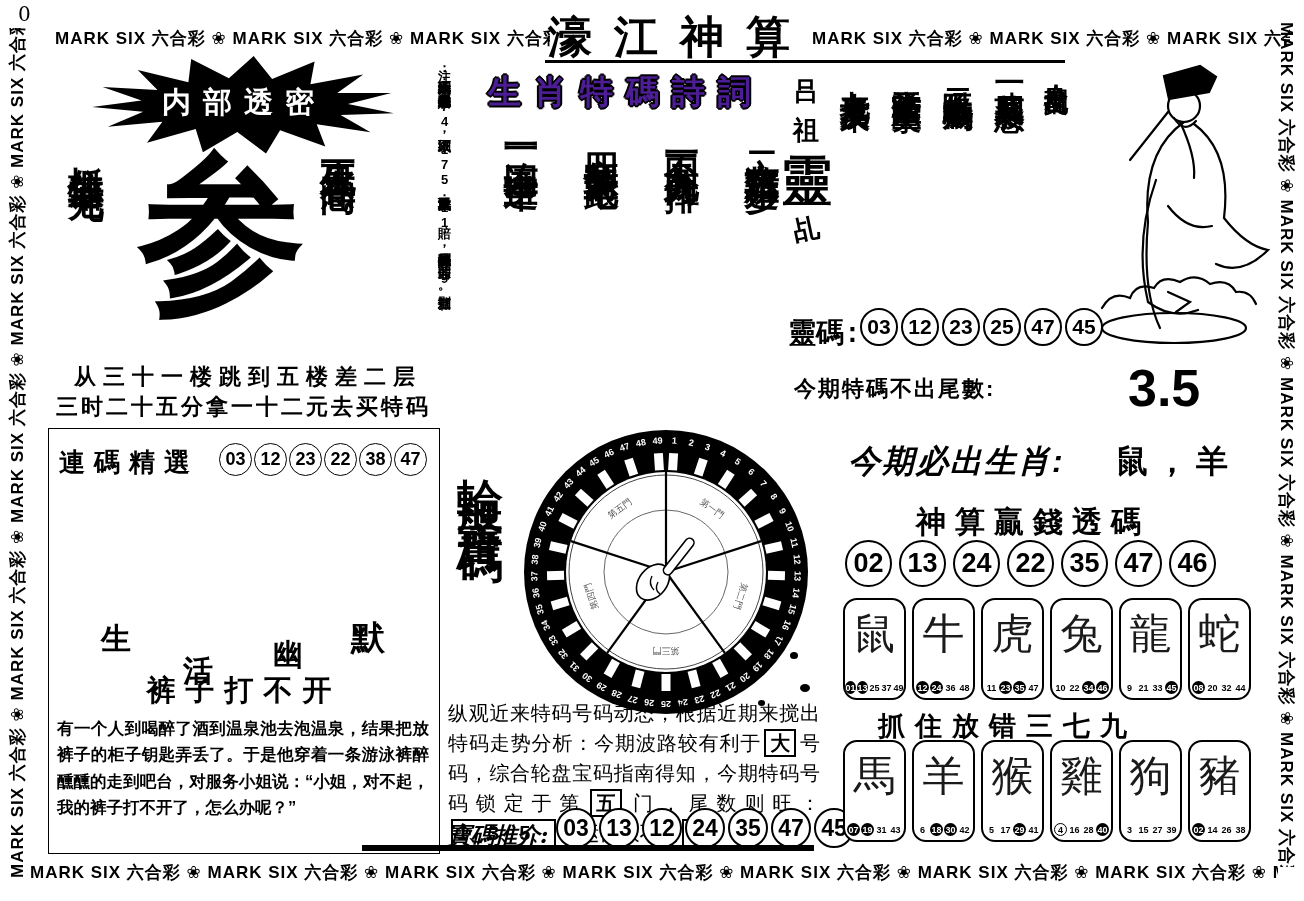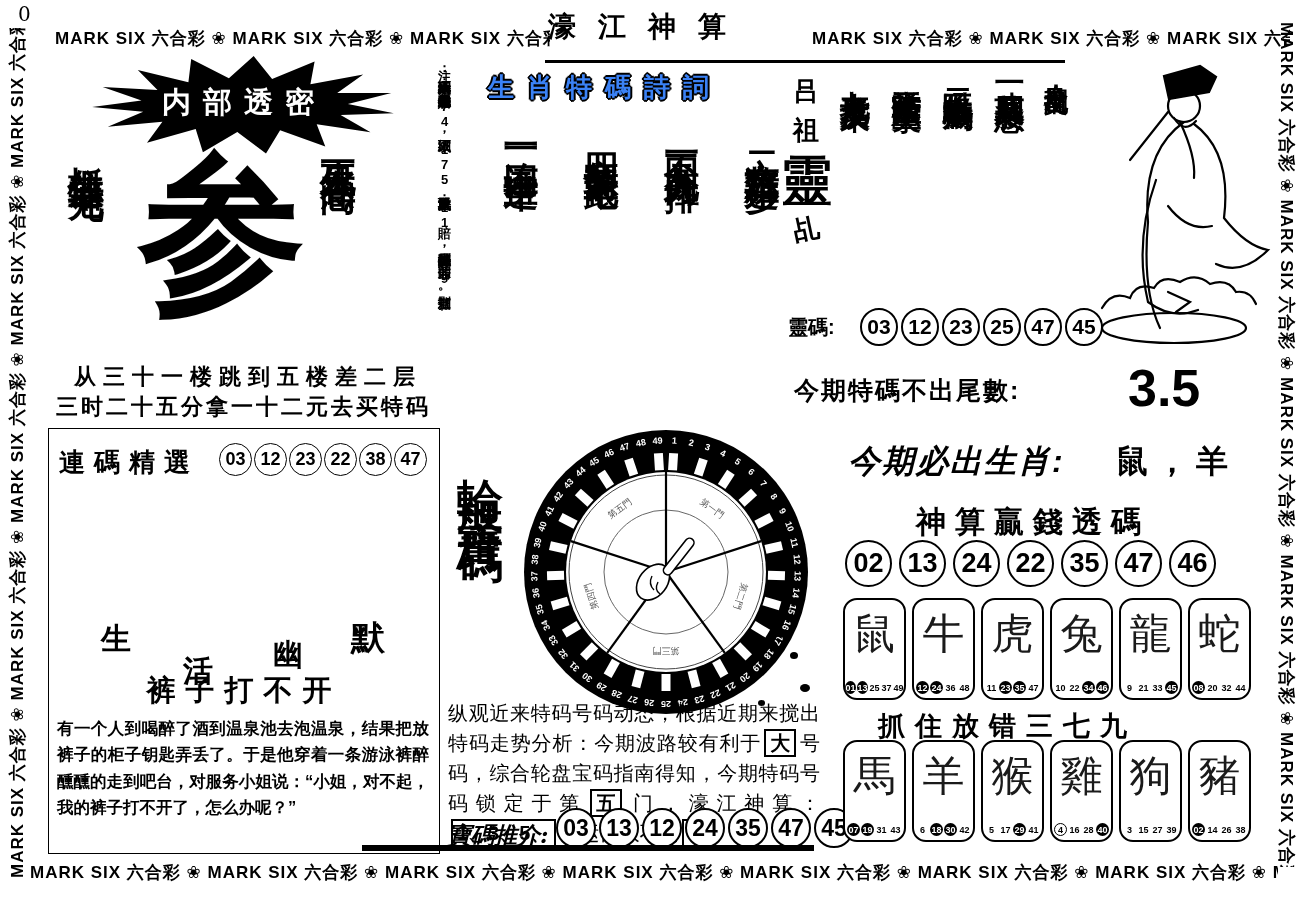--- a/index.html
+++ b/index.html
@@ -6,59 +6,59 @@
   #page{position:relative;width:1304px;height:901px;background:#fff;color:#000;overflow:hidden;
         font-family:"Liberation Sans","DejaVu Sans",sans-serif;}
   .abs{position:absolute;}
   
   .bstrip{font-size:17px;font-weight:bold;letter-spacing:1px;white-space:nowrap;overflow:hidden;}
   .vrot{transform-origin:0 0;}
   
   .vtext{writing-mode:vertical-rl;text-orientation:upright;}
   .vcol{writing-mode:vertical-rl;text-orientation:upright;}
   
-  #main-title{font-size:28px;font-weight:bold;letter-spacing:22px;white-space:nowrap;font-family:Liberation Serif, serif;}
+  #main-title{font-size:44px;font-weight:bold;letter-spacing:22px;white-space:nowrap;font-family:Liberation Serif, serif;}
   #title-underline{background:#000;height:3px;}
   
   #starburst-text{color:#fff;font-size:29px;font-weight:bold;letter-spacing:12px;white-space:nowrap;}
   
   .slogan{font-size:36px;font-weight:bold;letter-spacing:3px;font-family:"DejaVu Serif","Liberation Serif",serif;}
   #big-char{font-size:168px;line-height:1;font-weight:bold;font-family:"DejaVu Serif","Liberation Serif",serif;}
   .underline-line{font-size:22px;font-weight:bold;}
   
   #note-col{font-size:13px;line-height:1.3;font-weight:bold;width:62px;}
   
   #lianma-box{border:1.5px solid #000;}
   #lianma-title{font-size:26px;font-weight:bold;letter-spacing:9px;white-space:nowrap;}
   #lianma-body{font-size:16.5px;line-height:1.42;text-align:justify;margin:0;}
   
   .humor-char{font-size:30px;font-family:"DejaVu Serif","Liberation Serif",serif;font-weight:bold;}
   #humor-title{font-size:29px;font-weight:bold;letter-spacing:10px;text-align:center;font-family:"DejaVu Serif","Liberation Serif",serif;}
   #humor-body{font-size:16.5px;line-height:1.6;font-weight:bold;text-align:justify;margin:0;}
   
-  #poem-title{font-size:26px;font-weight:bold;letter-spacing:13px;white-space:nowrap;color:#3b82f6;
+  #poem-title{font-size:33px;font-weight:bold;letter-spacing:13px;white-space:nowrap;color:#4c1d95;
     text-shadow:-2px 0 #000,2px 0 #000,0 -2px #000,0 2px #000,-1px -1px #000,1px 1px #000,1px -1px #000,-1px 1px #000;}
   .poemcols{display:flex;flex-direction:row-reverse;justify-content:space-between;}
   .poemcols .vcol{font-size:35px;font-weight:bold;letter-spacing:4px;font-family:"DejaVu Serif","Liberation Serif",serif;}
   
   #wheel-title{font-size:46px;font-weight:bold;letter-spacing:20px;font-family:"DejaVu Serif","Liberation Serif",serif;}
   #analysis{font-size:20px;line-height:1.5;text-align:justify;margin:0;}
   #analysis .boxed{border:2px solid #000;padding:0 4px;font-weight:bold;margin:0 3px;display:inline-block;line-height:1.2;}
   #recommend-label{font-size:23px;font-weight:bold;font-style:italic;font-family:"DejaVu Serif","Liberation Serif",serif;white-space:nowrap;}
   #thick-line{background:#000;}
   .splotch{background:#000;border-radius:50%;}
   
   #oracle-side{display:flex;flex-direction:column;align-items:center;font-family:"DejaVu Serif","Liberation Serif",serif;font-weight:bold;}
   #oracle-side .small{font-size:26px;line-height:1.5;}
   #oracle-side .big{font-size:52px;line-height:1.15;}
   #oracle-cols .vcol{font-size:30px;font-weight:bold;letter-spacing:2px;font-family:"DejaVu Serif","Liberation Serif",serif;}
   #oracle-cols .intro{font-size:24px;letter-spacing:1px;}
-  #lingma-label{font-size:20px;font-weight:bold;font-family:Liberation Sans, sans-serif;}
-  
-  #tail-label{font-size:25px;font-weight:bold;letter-spacing:2px;}
+  #lingma-label{font-size:28px;font-weight:bold;font-family:Liberation Mono, monospace;}
+  
+  #tail-label{font-size:22px;font-weight:bold;letter-spacing:2px;}
   #tail-value{font-size:52px;font-weight:bold;}
   #zodiac-label{font-size:32px;font-weight:bold;letter-spacing:2px;font-style:italic;}
   #zodiac-value{font-size:32px;font-weight:bold;letter-spacing:8px;}
   #win-title{font-size:30px;font-weight:bold;letter-spacing:9px;}
   
   .circle-row{display:flex;align-items:center;}
   .ncircle{display:inline-flex;align-items:center;justify-content:center;border:2px solid #000;border-radius:50%;
            font-weight:bold;background:#fff;box-sizing:border-box;flex:0 0 auto;}
   .sz33 .ncircle{width:33px;height:33px;font-size:18px;margin-right:2px;border-width:1.5px;}
   .sz38 .ncircle{width:38px;height:38px;font-size:21px;margin-right:3px;}
@@ -231,21 +231,21 @@
         <ellipse cx="144" cy="164" rx="14" ry="20" fill="#fff" stroke="#000" stroke-width="1.6" transform="rotate(38 148 148)"></ellipse>
         <rect x="144" y="106" width="9" height="44" rx="4.5" fill="#fff" stroke="#000" stroke-width="1.6" transform="rotate(38 148 148)"></rect>
         <path d="M134 152 q-4 8 2 14 M140 158 q-4 8 2 12" fill="none" stroke="#000" stroke-width="1.4"></path>
       </svg>
   </div>
   <div class="abs splotch" style="left:772px;top:628px;width:12px;height:9px;"></div>
   <div class="abs splotch" style="left:790px;top:652px;width:8px;height:7px;"></div>
   <div class="abs splotch" style="left:800px;top:684px;width:10px;height:8px;"></div>
   <div class="abs splotch" style="left:758px;top:700px;width:7px;height:6px;"></div>
 
-  <p class="abs" id="analysis" style="left:448px;top:698px;width:372px;"><span>纵观近来特码号码动态，根据近期来搅出特码走势分析：今期波路较有利于</span><span class="boxed">大</span><span>号码，综合轮盘宝码指南得知，今期特码号码锁定于第</span><span class="boxed">五</span><span>门，濠江神算：</span><span class="boxed">1、3、5、</span><span>幸运吉数不离</span><span class="boxed">7</span></p>
+  <p class="abs" id="analysis" style="left:448px;top:698px;width:372px;"><span>纵观近来特码号码动态，根据近期来搅出特码走势分析：今期波路较有利于</span><span class="boxed">大</span><span>号码，综合轮盘宝码指南得知，今期特码号码锁定于第</span><span class="boxed">五</span><span>门，尾数则旺：</span><span class="boxed">1、3、5、</span><span>幸运吉数不离</span><span class="boxed">7</span></p>
   <div class="abs" id="recommend-label" style="left:448px;top:820px;">寶碼推介:</div>
   <div class="abs circle-row sz40" style="left:556px;top:808px;">
       <span class="ncircle">03</span>
       <span class="ncircle">13</span>
       <span class="ncircle">12</span>
       <span class="ncircle">24</span>
       <span class="ncircle">35</span>
       <span class="ncircle">47</span>
       <span class="ncircle">45</span>
     </div>

